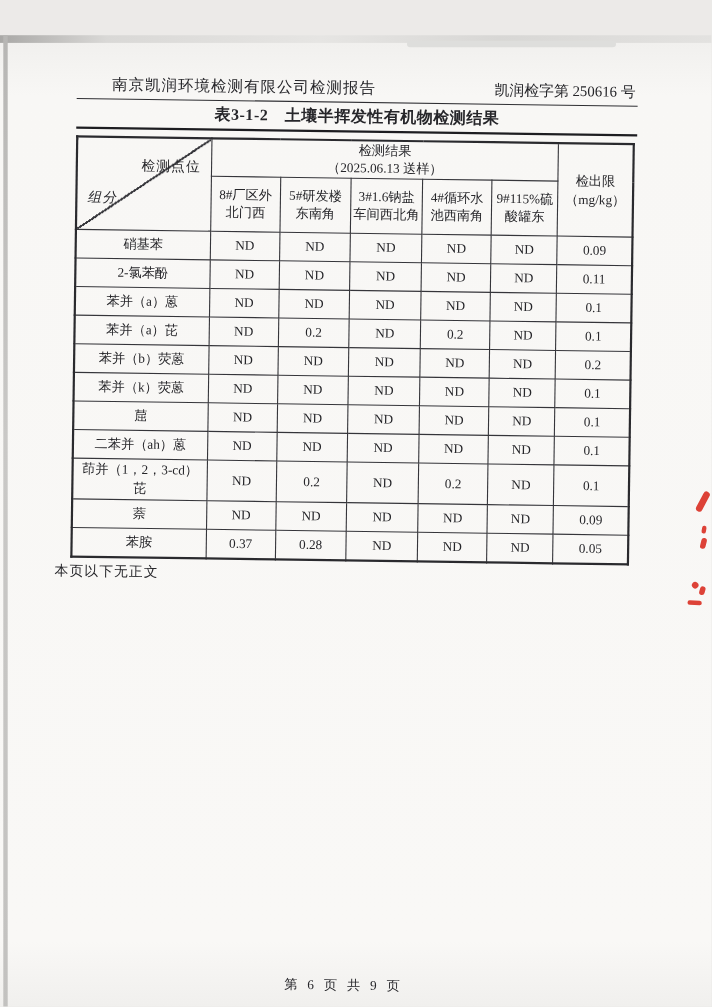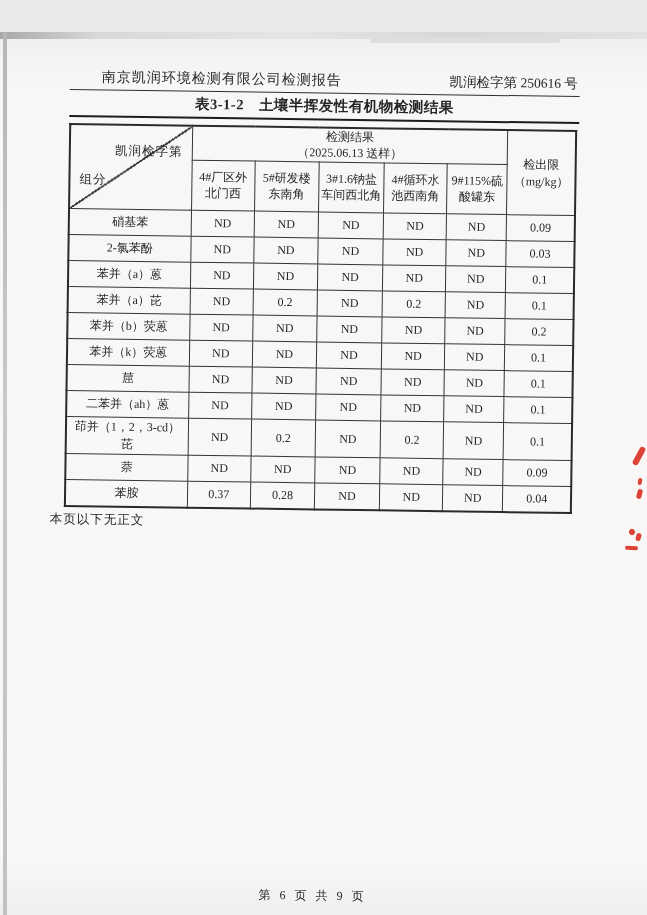--- a/index.html
+++ b/index.html
@@ -43,21 +43,21 @@
   th.site{font-size:11.5px;line-height:1.3;padding:1px 3px;}
   th.limit-h div{line-height:1.35;}
   tbody td{height:23px;}
   td.comp{font-size:12px;}
 
   th.diag{position:relative;padding:0;
     background-image:linear-gradient(to bottom right,
       transparent calc(50% - 0.9px),#35353a calc(50% - 0.9px),
       #35353a calc(50% + 0.9px),transparent calc(50% + 0.9px));}
   .diag-tr{position:absolute;top:17px;right:9px;font-size:12.5px;letter-spacing:1px;}
-  .diag-bl{position:absolute;bottom:20px;left:9px;font-size:12.5px;letter-spacing:1px;}
+  .diag-bl{position:absolute;bottom:20px;left:9px;font-size:12.5px;letter-spacing:1px;font-style:italic;}
 
   .note{font-size:12.5px;margin:4px 0 0 -14px;letter-spacing:1px;}
   .footer{position:absolute;top:816px;left:0;width:508px;text-align:center;font-size:12px;letter-spacing:3px;}
 
   .stamp{position:absolute;border-radius:3px;}
   .s1{left:636px;top:414px;width:6px;height:20px;transform:rotate(28deg);border-radius:4px;}
   .s2{left:638px;top:446px;width:4px;height:7px;transform:rotate(10deg);}
   .s3{left:637px;top:457px;width:5px;height:10px;transform:rotate(14deg);}
   .s4{left:629px;top:497px;width:6px;height:6px;transform:rotate(40deg);}
   .s5{left:636px;top:501px;width:5px;height:8px;transform:rotate(16deg);}
@@ -87,34 +87,34 @@
           <col style="width:63px">
           <col style="width:64px">
         <col style="width:65px">
           <col style="width:63px">
           <col style="width:60px">
           <col style="width:68px">
       </colgroup>
       <thead>
         <tr class="group-row">
           <th class="diag" rowspan="2">
-            <span class="diag-tr">凯润检字第</span>
+            <span class="diag-tr">检测点位</span>
             <span class="diag-bl">组分</span>
           </th>
           <th class="group" colspan="5">
             <div>检测结果</div>
             <div>（2025.06.13 送样）</div>
           </th>
           <th class="limit-h" rowspan="2">
             <div>检出限</div>
             <div>（mg/kg）</div>
           </th>
         </tr>
         <tr class="site-row">
-          <th class="site">4#厂区外北门西</th>
+          <th class="site">8#厂区外北门西</th>
           <th class="site">5#研发楼东南角</th>
           <th class="site">3#1.6钠盐车间西北角</th>
           <th class="site">4#循环水池西南角</th>
           <th class="site">9#115%硫酸罐东</th>
         </tr>
       </thead>
       <tbody id="results-tbody">
           <tr>
             <td class="comp">硝基苯</td>
             <td>ND</td>
@@ -124,21 +124,21 @@
             <td>ND</td>
             <td>0.09</td>
           </tr>
           <tr>
             <td class="comp">2-氯苯酚</td>
             <td>ND</td>
             <td>ND</td>
             <td>ND</td>
             <td>ND</td>
             <td>ND</td>
-            <td>0.03</td>
+            <td>0.11</td>
           </tr>
           <tr>
             <td class="comp">苯并（a）蒽</td>
             <td>ND</td>
             <td>ND</td>
             <td>ND</td>
             <td>ND</td>
             <td>ND</td>
             <td>0.1</td>
           </tr>
@@ -205,21 +205,21 @@
             <td>ND</td>
             <td>0.09</td>
           </tr>
           <tr>
             <td class="comp">苯胺</td>
             <td>0.37</td>
             <td>0.28</td>
             <td>ND</td>
             <td>ND</td>
             <td>ND</td>
-            <td>0.04</td>
+            <td>0.05</td>
           </tr>
         </tbody>
     </table>
 
     <div class="note">本页以下无正文</div>
     <div class="footer">第 6 页 共 9 页</div>
   </div>
 
   <div class="stamp s1" style="background: rgb(221, 66, 55);"></div>
   <div class="stamp s2" style="background: rgb(221, 66, 55);"></div>

